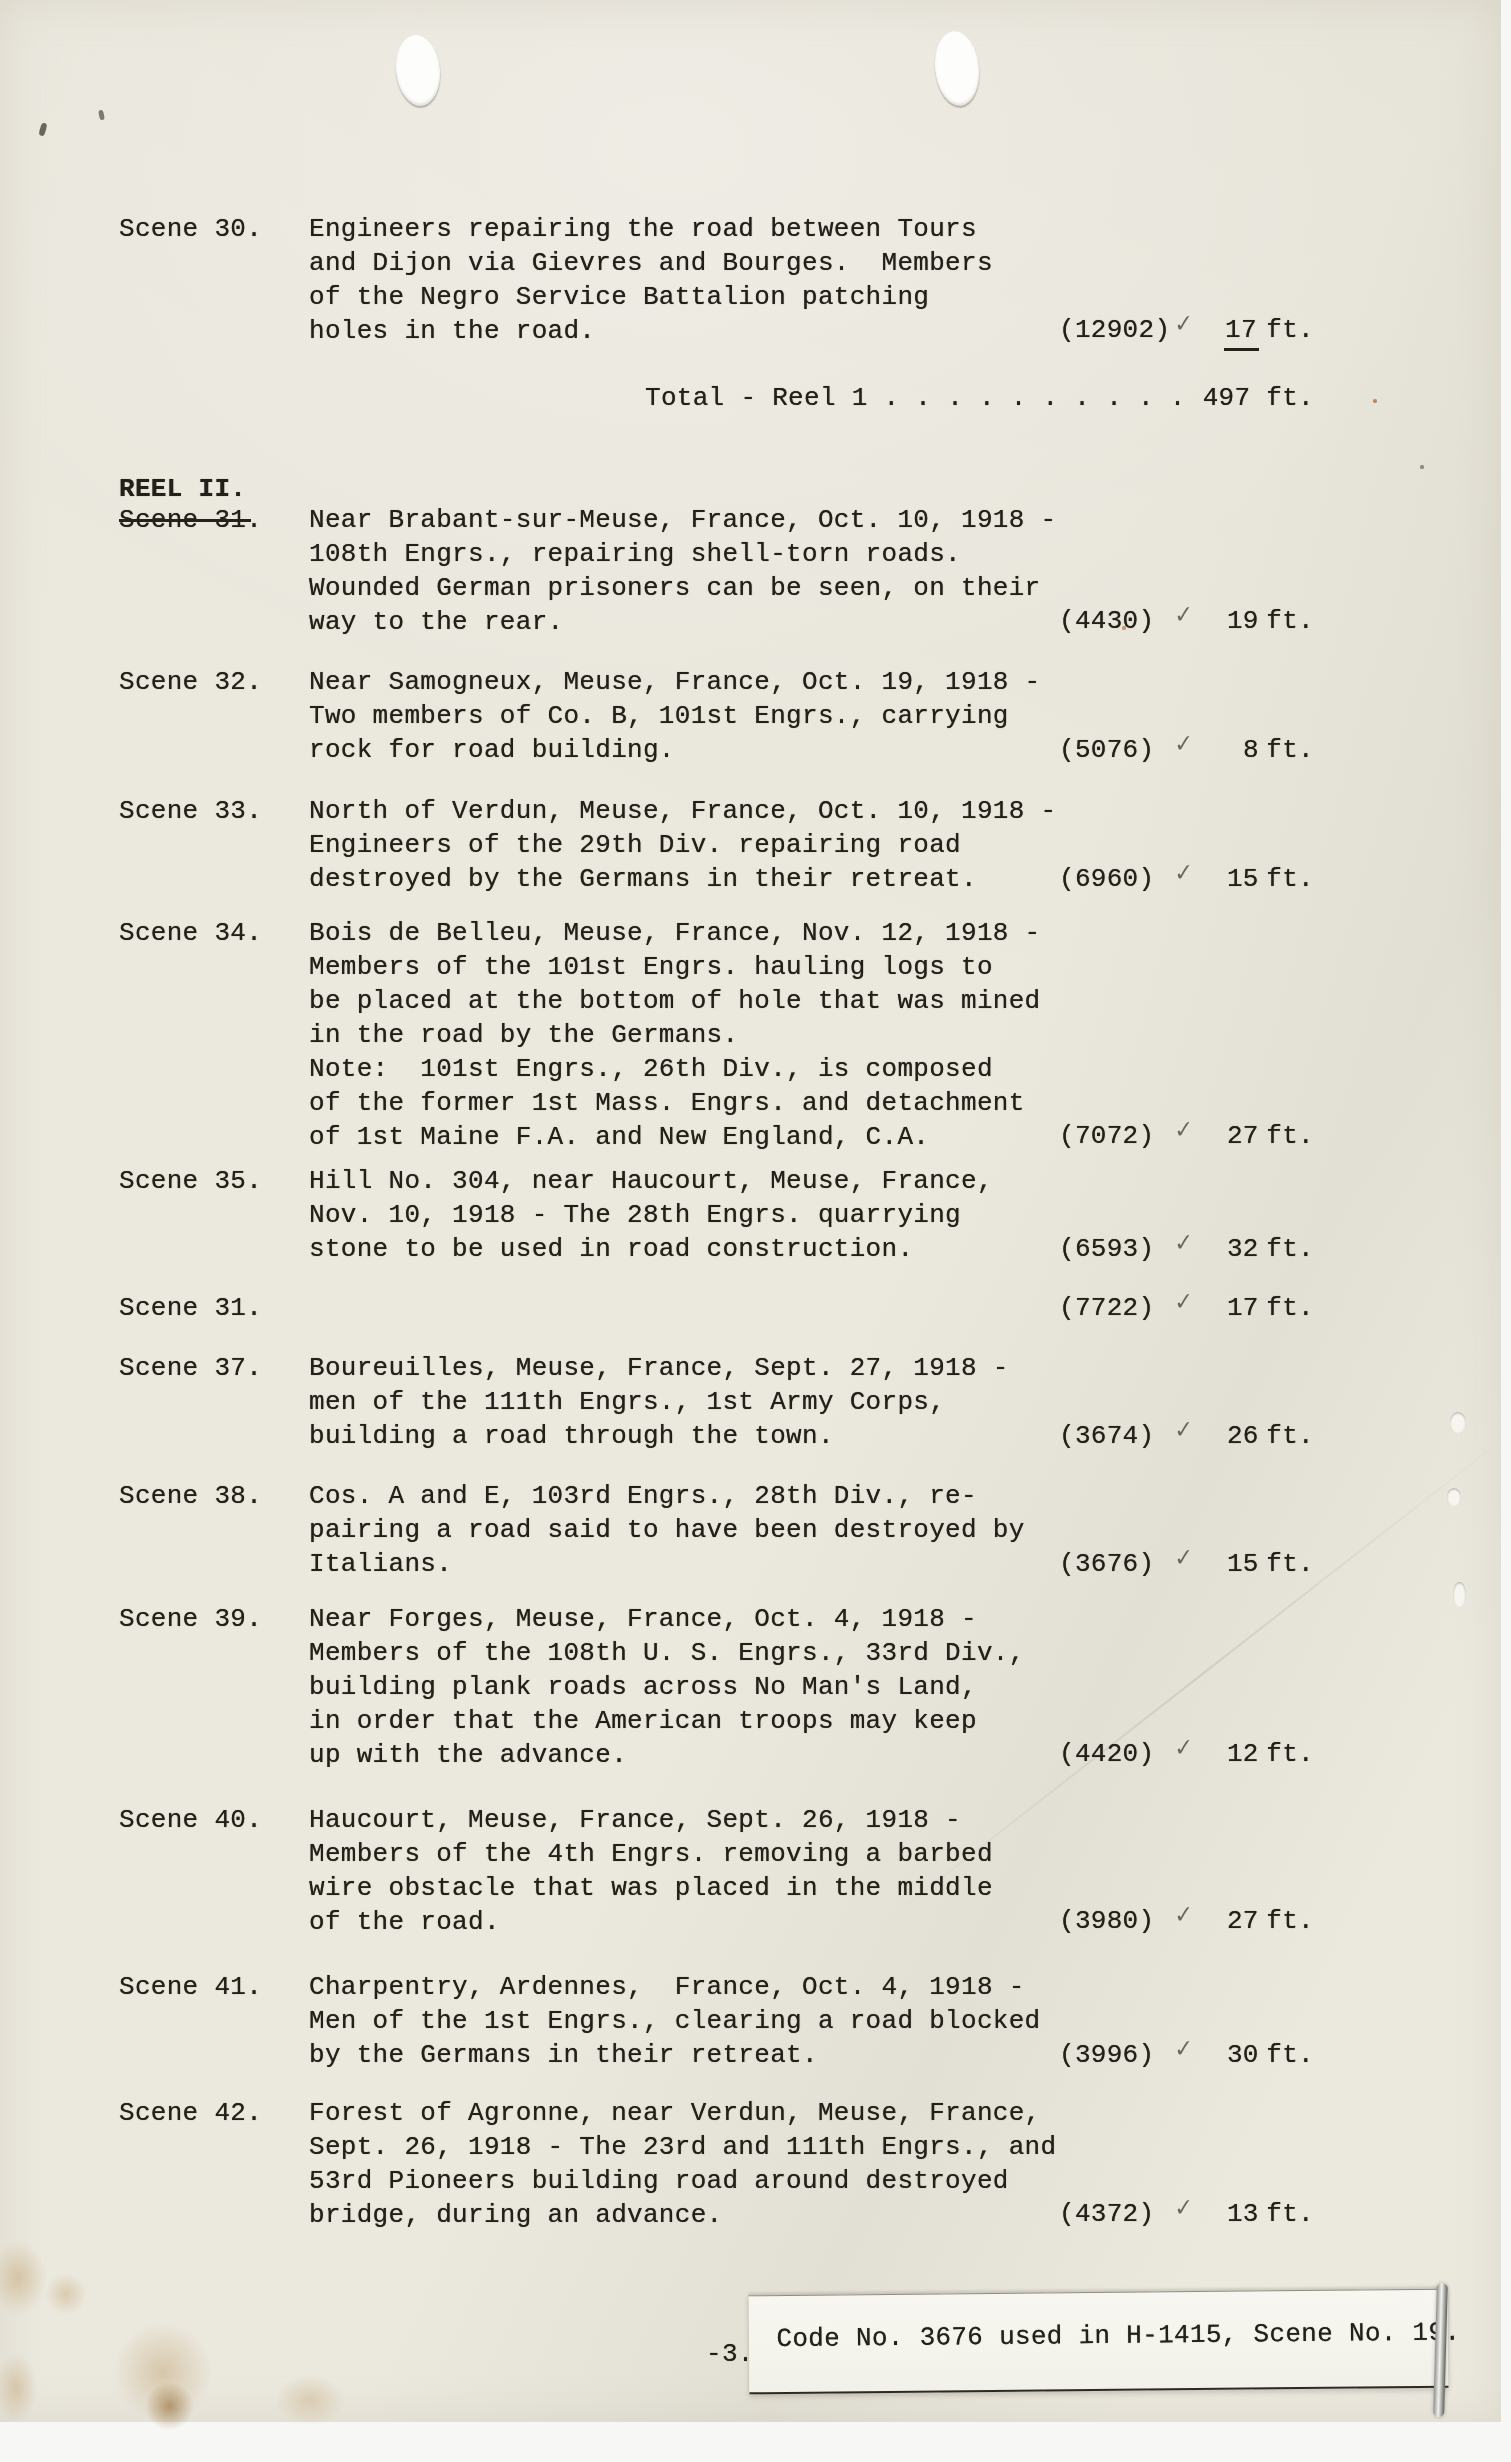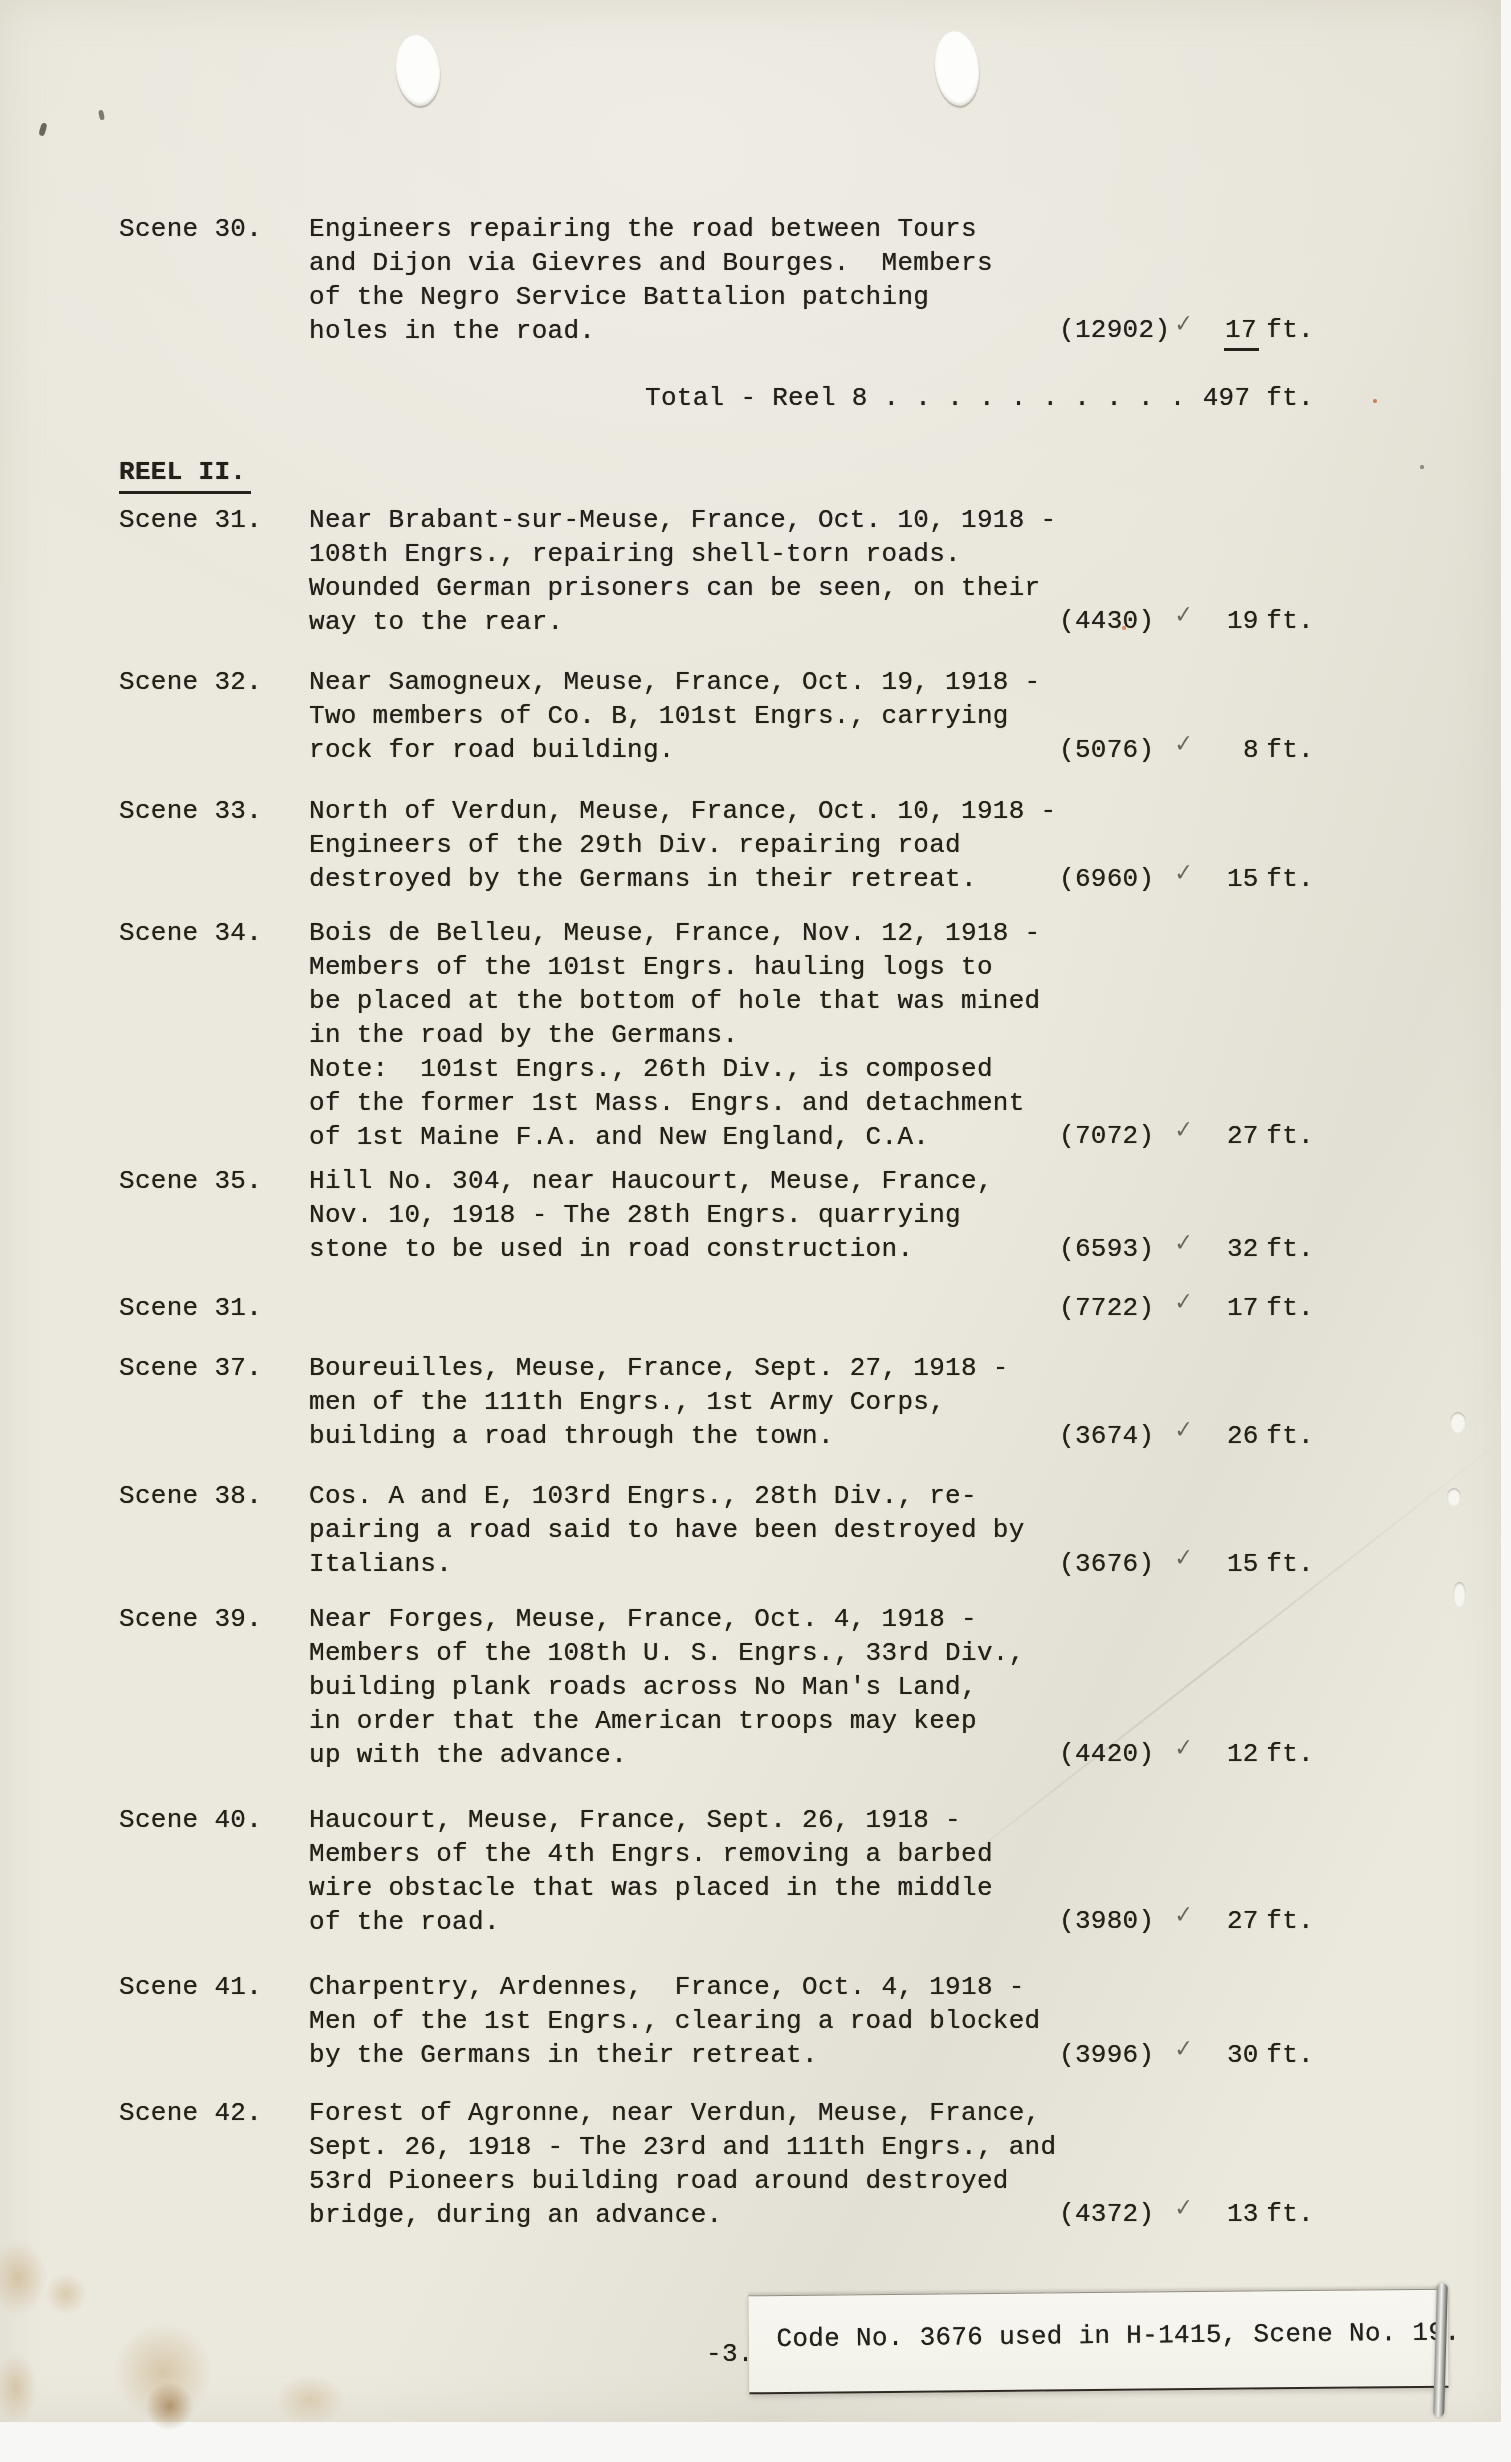--- a/index.html
+++ b/index.html
@@ -46,24 +46,24 @@
   .footage{position:absolute;left:1164px;top:0;width:150px;text-align:right;}
   .footage .num{display:inline-block;}
   .footage .num.u{border-bottom:3.1px solid #26221b;padding:0 1.9px 0.6px 1.3px;}
   .footage .unit{display:inline-block;margin-left:7.5px;}
   
   .total-row{position:absolute;top:381px;left:0;width:1512px;height:34px;}
   .total-label{position:absolute;left:645px;top:0;}
   .total-footage{position:absolute;left:1164px;top:0;width:150px;text-align:right;}
   
   .reel-heading{
-    position:absolute;left:119px;top:455px;
+    position:absolute;left:119px;top:472px;
     font-weight:bold;
     border-bottom:3.1px solid #26221b;
-    padding:0 5px 2px 0;
+    padding:0 5px 13px 0;
   }
   
   .punch-hole{
     position:absolute;width:44px;height:71px;
     background:#fdfdfc;border-radius:50%;
     box-shadow:0 1.9px 1.3px rgba(110,104,88,0.45), inset 0 -2.5px 2.5px rgba(160,152,132,0.25);
     transform:rotate(-6deg);
   }
   .hole-1{left:396px;top:35px;}
   .hole-2{left:935px;top:31px;height:75px;}
@@ -138,21 +138,21 @@
         <div class="scene tw" style="top: 1291px; height: 34px;"><div class="scene-label">Scene 31.</div><div class="code-row" style="top: 0px;"><span class="code">(7722)</span><span class="check">✓</span><span class="footage"><span class="num">17</span><span class="unit">ft.</span></span></div></div>
         <div class="scene tw" style="top: 1351px; height: 101px;"><div class="scene-label">Scene 37.</div><div class="scene-desc"><div class="desc-line">Boureuilles, Meuse, France, Sept. 27, 1918 -</div><div class="desc-line">men of the 111th Engrs., 1st Army Corps,</div><div class="desc-line">building a road through the town.</div></div><div class="code-row" style="top: 68px;"><span class="code">(3674)</span><span class="check">✓</span><span class="footage"><span class="num">26</span><span class="unit">ft.</span></span></div></div>
         <div class="scene tw" style="top: 1479px; height: 101px;"><div class="scene-label">Scene 38.</div><div class="scene-desc"><div class="desc-line">Cos. A and E, 103rd Engrs., 28th Div., re-</div><div class="desc-line">pairing a road said to have been destroyed by</div><div class="desc-line">Italians.</div></div><div class="code-row" style="top: 68px;"><span class="code">(3676)</span><span class="check">✓</span><span class="footage"><span class="num">15</span><span class="unit">ft.</span></span></div></div>
         <div class="scene tw" style="top: 1602px; height: 169px;"><div class="scene-label">Scene 39.</div><div class="scene-desc"><div class="desc-line">Near Forges, Meuse, France, Oct. 4, 1918 -</div><div class="desc-line">Members of the 108th U. S. Engrs., 33rd Div.,</div><div class="desc-line">building plank roads across No Man's Land,</div><div class="desc-line">in order that the American troops may keep</div><div class="desc-line">up with the advance.</div></div><div class="code-row" style="top: 135px;"><span class="code">(4420)</span><span class="check">✓</span><span class="footage"><span class="num">12</span><span class="unit">ft.</span></span></div></div>
         <div class="scene tw" style="top: 1803px; height: 135px;"><div class="scene-label">Scene 40.</div><div class="scene-desc"><div class="desc-line">Haucourt, Meuse, France, Sept. 26, 1918 -</div><div class="desc-line">Members of the 4th Engrs. removing a barbed</div><div class="desc-line">wire obstacle that was placed in the middle</div><div class="desc-line">of the road.</div></div><div class="code-row" style="top: 101px;"><span class="code">(3980)</span><span class="check">✓</span><span class="footage"><span class="num">27</span><span class="unit">ft.</span></span></div></div>
         <div class="scene tw" style="top: 1970px; height: 101px;"><div class="scene-label">Scene 41.</div><div class="scene-desc"><div class="desc-line">Charpentry, Ardennes,  France, Oct. 4, 1918 -</div><div class="desc-line">Men of the 1st Engrs., clearing a road blocked</div><div class="desc-line">by the Germans in their retreat.</div></div><div class="code-row" style="top: 68px;"><span class="code">(3996)</span><span class="check">✓</span><span class="footage"><span class="num">30</span><span class="unit">ft.</span></span></div></div>
         <div class="scene tw" style="top: 2096px; height: 135px;"><div class="scene-label">Scene 42.</div><div class="scene-desc"><div class="desc-line">Forest of Agronne, near Verdun, Meuse, France,</div><div class="desc-line">Sept. 26, 1918 - The 23rd and 111th Engrs., and</div><div class="desc-line">53rd Pioneers building road around destroyed</div><div class="desc-line">bridge, during an advance.</div></div><div class="code-row" style="top: 101px;"><span class="code">(4372)</span><span class="check">✓</span><span class="footage"><span class="num">13</span><span class="unit">ft.</span></span></div></div>
       </div>
 
     <div class="total-row tw">
-      <span class="total-label">Total - Reel 8 . . . . . . . . . .</span>
+      <span class="total-label">Total - Reel 1 . . . . . . . . . .</span>
       <span class="total-footage">497 ft.</span>
     </div>
 
     <div class="reel-heading tw">REEL II.</div>
 
     <div class="page-number tw">-3.</div>
 
     <div class="note-slip">
       <span class="slip-text">Code No. 3676 used in H-1415, Scene No. 19.</span>
     </div>

